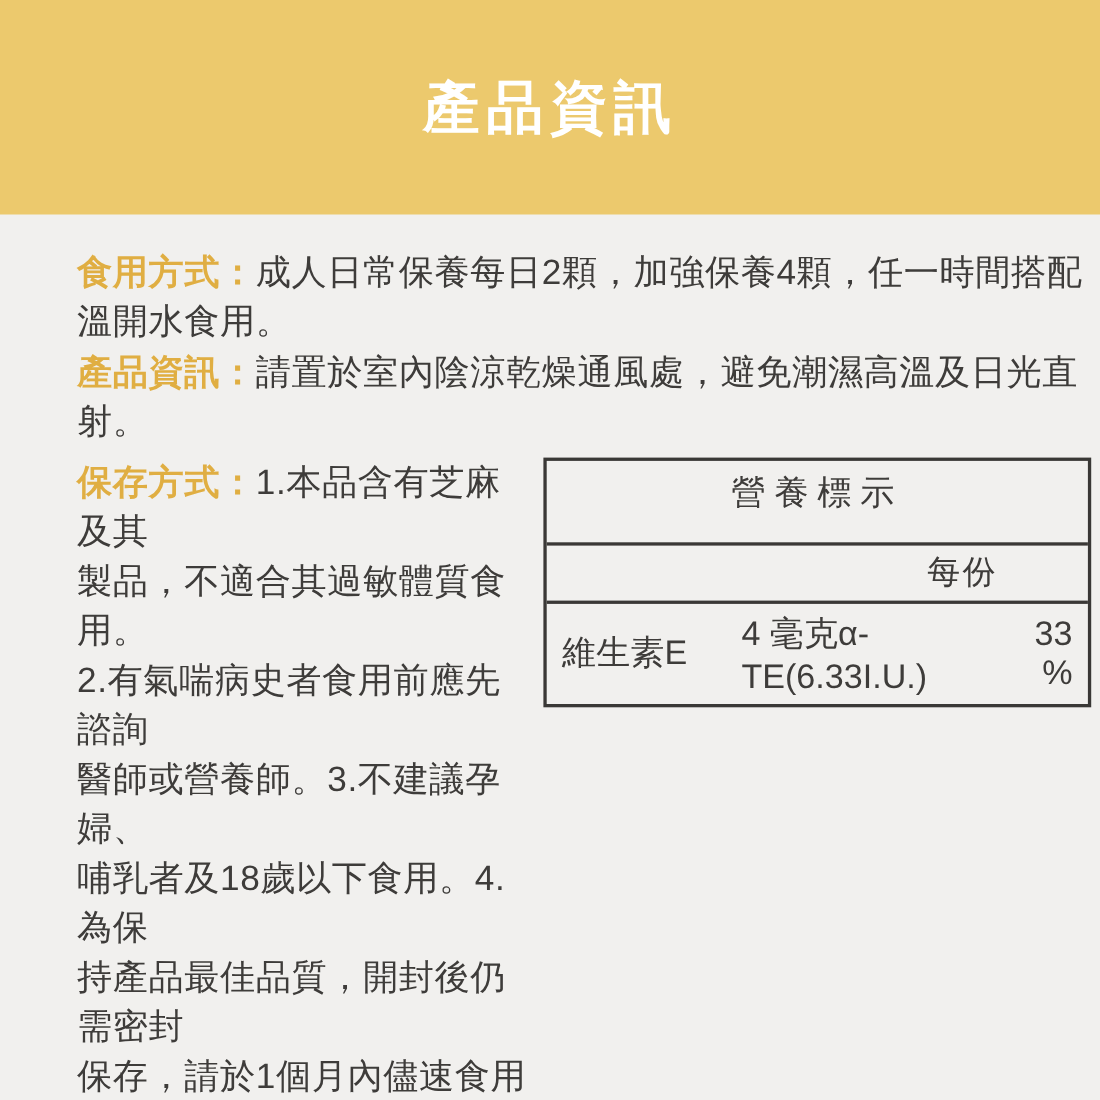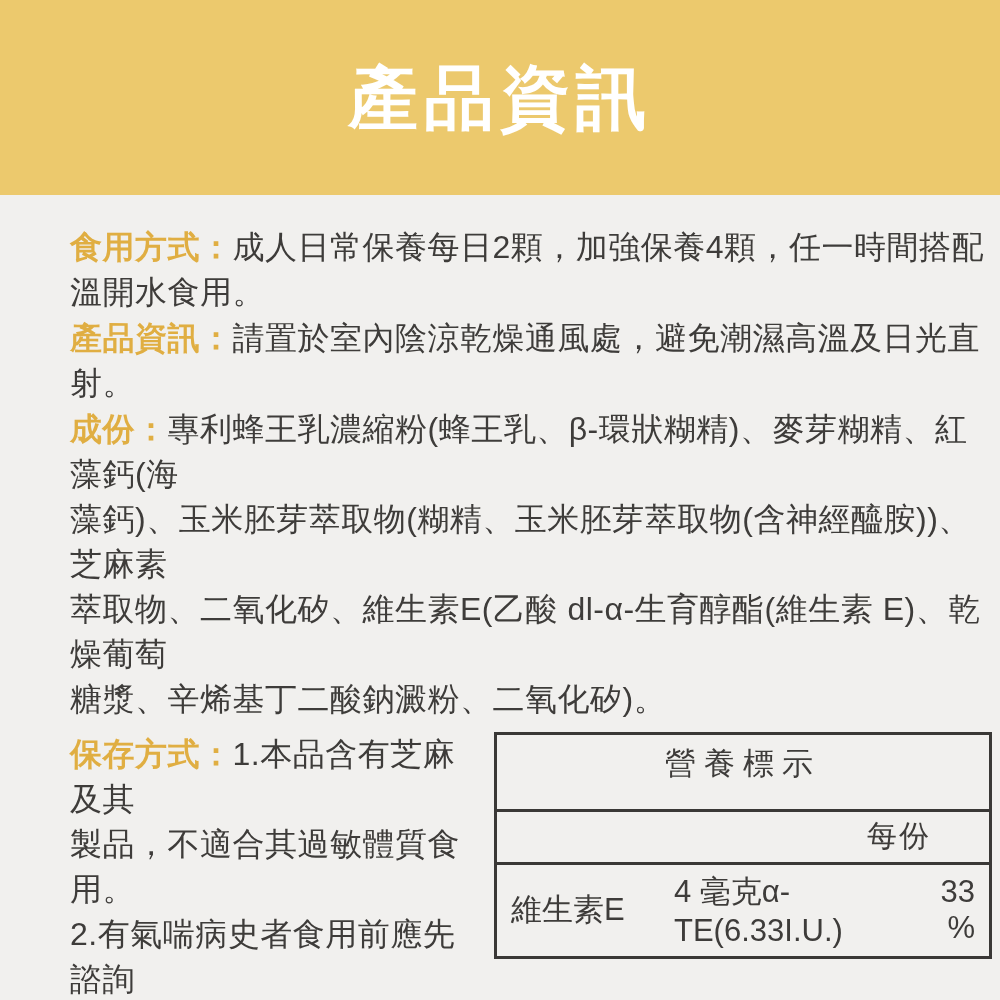--- a/index.html
+++ b/index.html
@@ -10,21 +10,21 @@
     position:relative; width:1000px; height:1000px;
     background:#f1f0ee; color:#3e3c3a; overflow:hidden;
   }
 
   
   .header {
     height:195px; background:#ecc96d;
     display:flex; align-items:center; justify-content:center;
   }
   .page-title {
-    font-size:70px; font-weight:700; color:#ffffff; letter-spacing:6px;
+    font-size:52px; font-weight:700; color:#ffffff; letter-spacing:6px;
     line-height:1;
   }
 
   
   .content { padding:30px 8px 0 22px; }
 
   .para { font-size:32px; line-height:45px; letter-spacing:0.5px;margin-left:48px; }
   .para + .para { margin-top:1px; }
   .lbl { color:#e0ae42; font-weight:600; }
 
@@ -45,21 +45,21 @@
   }
   .serving-box {
     padding:9px 8px 10px 14px; border-bottom:3px solid #3a3836;
     line-height:40px;
   }
   .cols-row {
     display:flex; justify-content:flex-end; align-items:center;
     padding:4px 14px 5px 0; border-bottom:3px solid #3a3836;
     font-size:30px; letter-spacing:2px;
   }
-  .col-amount-head { margin-right:44px; }
+  .col-amount-head { margin-right:68px; }
   .data-row {
     display:flex; align-items:center; padding:6px 14px 7px 14px;
   }
   .data-name-cell { width:145px; flex:0 0 145px; }
   .data-amount-cell { margin-left:18px; }
   .data-daily-cell { flex:1; text-align:right; }
 </style>
 </head>
 <body>
 
@@ -68,21 +68,20 @@
   <div class="header" data-name="header-banner">
     <div class="page-title" data-name="page-title">產品資訊</div>
   </div>
 
   <div class="content" data-name="content-area">
 
     <p class="para" data-name="usage-paragraph"><span class="lbl" data-name="usage-label">食用方式：</span><span data-name="usage-text">成人日常保養每日2顆，加強保養4顆，任一時間搭配溫開水食用。</span></p>
 
     <p class="para" data-name="storage-paragraph"><span class="lbl" data-name="storage-label">產品資訊：</span><span data-name="storage-text">請置於室內陰涼乾燥通風處，避免潮濕高溫及日光直射。</span></p>
 
-    <p class="para" data-name="ingredients-paragraph"><span class="lbl" data-name="ingredients-label">成份：</span><span data-name="ingredients-text">專利蜂王乳濃縮粉(蜂王乳、β-環狀糊精)、麥芽糊精、紅藻鈣(海<br>藻鈣)、玉米胚芽萃取物(糊精、玉米胚芽萃取物(含神經醯胺))、芝麻素<br>萃取物、二氧化矽、維生素E(乙酸 dl-α-生育醇酯(維生素 E)、乾燥葡萄<br>糖漿、辛烯基丁二酸鈉澱粉、二氧化矽)。</span></p>
 
     <div class="columns" data-name="two-column-area">
 
       <div class="left-col" data-name="left-column">
         <p class="para" data-name="precautions-paragraph"><span class="lbl" data-name="precautions-label">保存方式：</span><span data-name="precautions-text">1.本品含有芝麻及其<br>製品，不適合其過敏體質食用。<br>2.有氣喘病史者食用前應先諮詢<br>醫師或營養師。3.不建議孕婦、<br>哺乳者及18歲以下食用。4.為保<br>持產品最佳品質，開封後仍需密封<br>保存，請於1個月內儘速食用完畢。</span></p>
 
       </div>
 
       <div class="right-col" data-name="right-column">
 

